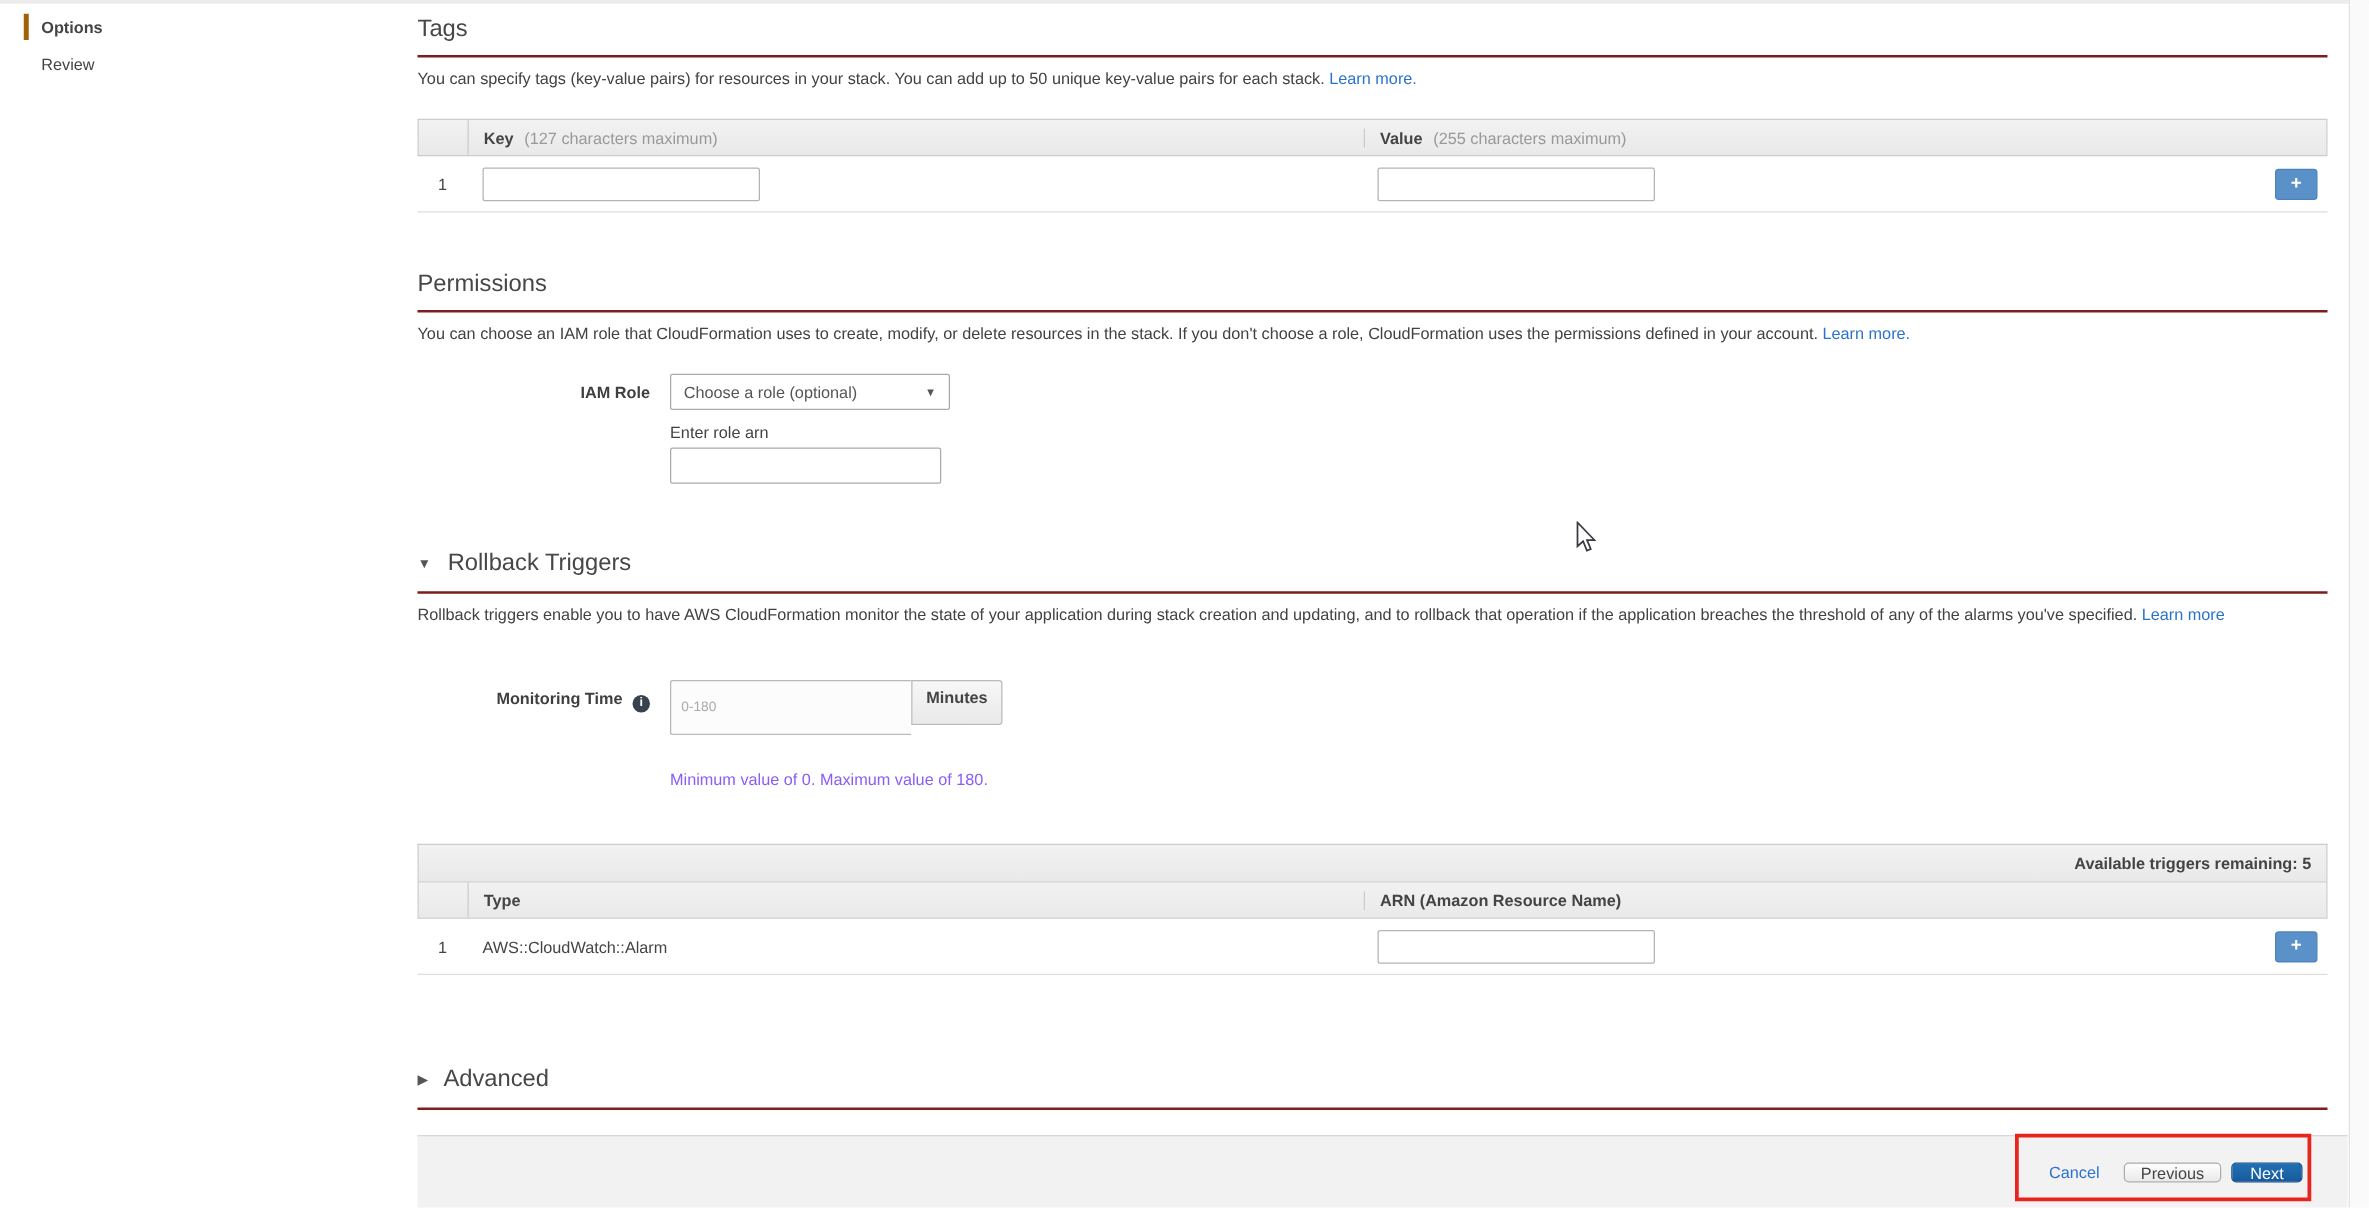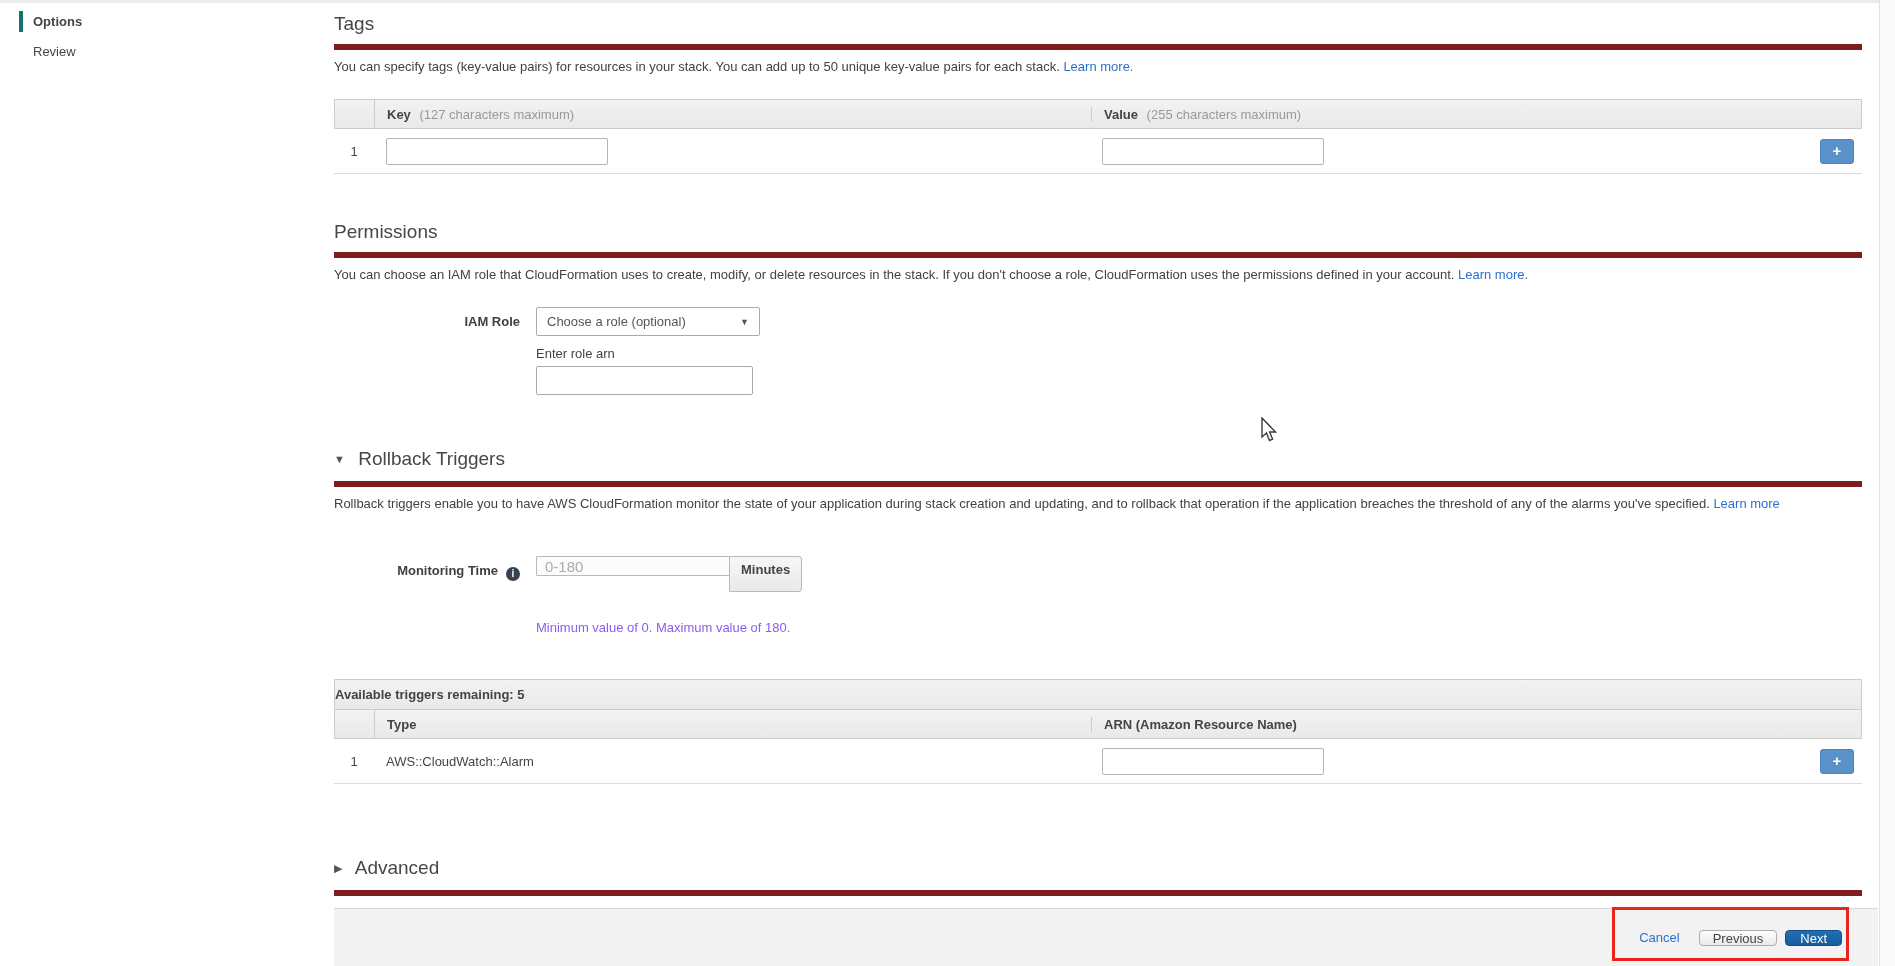--- a/index.html
+++ b/index.html
@@ -6,36 +6,36 @@
   html,body { width:1895px; height:966px; background:#fff; overflow:hidden;
     font-family:"Liberation Sans", sans-serif; font-size:13px; color:#444; }
 
   .top-strip { position:absolute; left:0; top:0; width:100%; height:3px; background:#ececec; }
   .scrollbar-track { position:absolute; right:0; top:0; width:16px; height:966px;
     background:#fafafa; border-left:1px solid #e2e2e2; }
 
   
   .sidebar { position:absolute; left:0; top:11px; width:300px; }
   .side-item { padding:3px 0 3px 33px; margin-bottom:9px; cursor:pointer; }
-  .side-item.active { border-left:4px solid #0f766e; margin-left:19px; padding-left:10px; font-weight:bold; }
+  .side-item.active { border-left:4px solid #a16207; margin-left:19px; padding-left:10px; font-weight:bold; }
   .side-item.plain { margin-left:0; }
 
   
   .main { position:absolute; left:334px; top:0; width:1528px; }
   h2.section-h { font-size:19px; font-weight:400; color:#474747; line-height:24px;
-    padding-bottom:8px; border-bottom:6px solid #7f1d1d; }
+    padding-bottom:8px; border-bottom:2px solid #7f1d1d; }
   .caret { font-size:11px; color:#555; margin-right:8px; position:relative; top:-2px; }
   p.desc { margin-top:8px; line-height:17px; color:#424242; }
   a.lnk { color:#2a72ce; text-decoration:none; cursor:pointer; }
 
   
   .tbl { width:100%; }
-  .tbl-remaining { height:30px; line-height:29px; text-align:left; font-weight:bold;
+  .tbl-remaining { height:30px; line-height:29px; text-align:right; font-weight:bold;
     background:linear-gradient(#f2f2f2,#e9e9e9); border:1px solid #ccc; border-bottom:none;
-    padding-right:28px; }
+    padding-right:12px; }
   .tbl-head { display:flex; height:30px; align-items:center;
     background:linear-gradient(#f2f2f2,#e9e9e9); border:1px solid #ccc; }
   .tbl-row { display:flex; align-items:center; height:45px; border-bottom:1px solid #ddd; }
   .c-idx { width:40px; text-align:center; align-self:stretch; display:flex; align-items:center; justify-content:center; }
   .tbl-head .c-idx { border-right:1px solid #ccc; }
   .c-key { width:716px; padding-left:12px; }
   .c-val { width:706px; padding-left:12px; border-left:1px solid #ccc; }
   .tbl-row .c-val { border-left:none; }
   .c-act { width:64px; display:flex; justify-content:flex-end; padding-right:6px; border-left:1px solid #ccc; }
   .tbl-row .c-act { border-left:none; }
@@ -56,22 +56,22 @@
     font-style:normal; margin-left:8px; position:relative; top:2px; }
 
   .select-box { width:224px; height:29px; border:1px solid #aaa; border-radius:2px; background:#fff;
     display:flex; align-items:center; padding:0 10px; color:#555; cursor:pointer; }
   .select-box .sel-caret { margin-left:auto; font-size:9px; color:#555; }
   .sub-label { margin-top:10px; color:#424242; }
   input.txt { width:217px; height:29px; border:1px solid #aaa; border-radius:2px; background:#fff;
     margin-top:5px; padding:0 8px; font-family:inherit; font-size:13px; outline:none; }
 
   .mon-group { display:flex; }
-  input.mon-input { width:193px; height:20px; border:1px solid #b9b9b9; border-right:none;
-    border-radius:2px 0 0 2px; background:#fcfcfc; padding:0 8px; font-family:inherit; font-size:15px;
+  input.mon-input { width:193px; height:44px; border:1px solid #b9b9b9; border-right:none;
+    border-radius:2px 0 0 2px; background:#fcfcfc; padding:0 8px; font-family:inherit; font-size:11px;
     color:#444; outline:none; }
   input.mon-input::placeholder, input::placeholder { color:#aaa; }
   .mon-addon { height:36px; padding:0 11px; background:linear-gradient(#f7f7f7,#e9e9e9);
     border:1px solid #b9b9b9; border-radius:0 3px 3px 0; line-height:26px; color:#444;font-weight:bold; }
   .hint { margin-top:28px; color:#8b5cf6; }
 
   
   .footer { position:absolute; left:334px; top:908px; width:1544px; height:58px;
     background:#f2f2f2; border-top:1px solid #d8d8d8; display:flex; align-items:center;
     justify-content:flex-end; padding-right:36px; }

